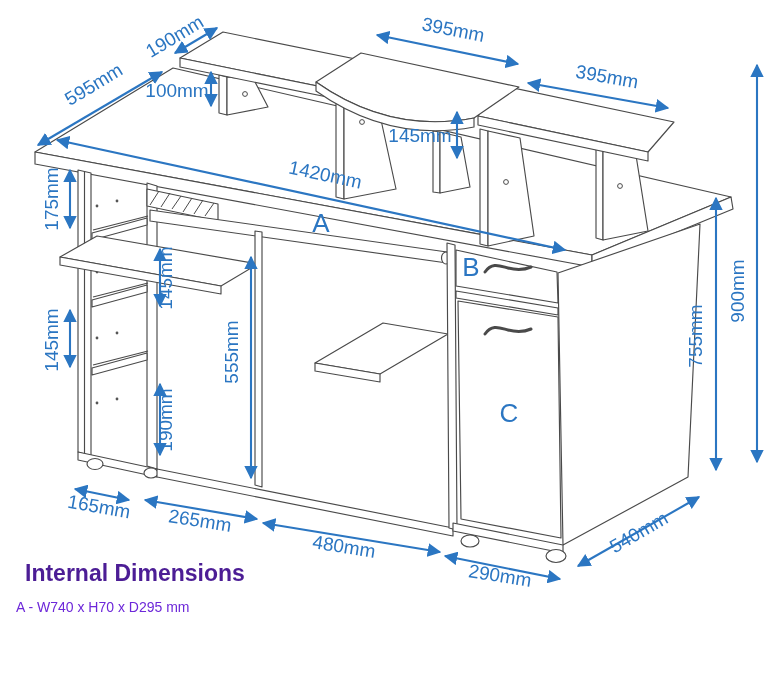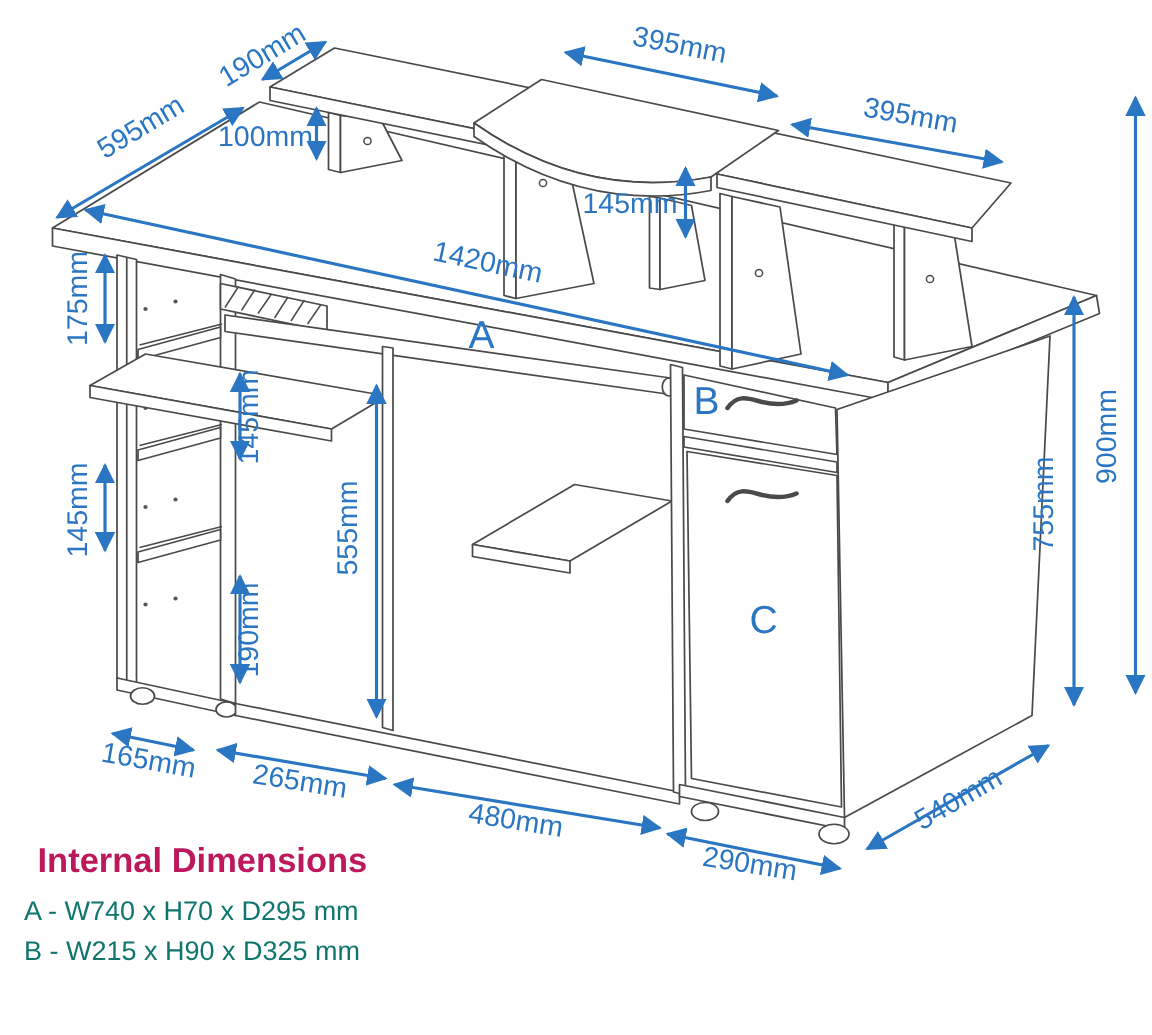--- a/index.html
+++ b/index.html
@@ -9,22 +9,22 @@
   .ln{fill:#ffffff;stroke:#4a4a4a;stroke-width:1.15;stroke-linejoin:round;}
   .ln-open{fill:none;stroke:#4a4a4a;stroke-width:1.15;stroke-linejoin:round;}
   .hatch{stroke:#4a4a4a;stroke-width:1;}
   .hole{fill:#ffffff;stroke:#4a4a4a;stroke-width:1;}
   .pin{fill:#555555;}
   .handle{fill:none;stroke:#4a4a4a;stroke-width:3;stroke-linecap:round;}
   .dim-line{stroke:#2b76c2;stroke-width:2.1;}
   .dim-t{fill:#2b76c2;font-size:19px;text-anchor:middle;}
   .dim-big{fill:#2b76c2;font-size:26px;text-anchor:middle;}
   .legend{position:absolute;left:16px;top:560px;}
-  .legend-heading{font-size:23px;font-weight:bold;color:#be185d;margin:0 0 7px 9px;}
-  .legend-item{font-size:18px;color:#0f766e;line-height:27px;}
+  .legend-heading{font-size:23px;font-weight:bold;color:#4c1d95;margin:0 0 7px 9px;}
+  .legend-item{font-size:14px;color:#6d28d9;line-height:27px;}
 </style>
 </head>
 <body>
 
 <div class="stage">
 <svg width="768" height="690" viewBox="0 0 768 690">
   <defs>
     <marker id="ah" viewBox="0 0 10 10" refX="9" refY="5" markerWidth="6.5" markerHeight="6.5" orient="auto-start-reverse">
       <path d="M0,0 L10,5 L0,10 z" fill="#2b76c2"></path>
     </marker>
@@ -242,15 +242,14 @@
 
     <text class="dim-big" x="321" y="232">A</text>
     <text class="dim-big" x="471" y="276" font-size="24">B</text>
     <text class="dim-big" x="509" y="422">C</text>
   </g>
 </svg>
 
   <div class="legend">
     <div class="legend-heading">Internal Dimensions</div>
     <div class="legend-item">A - W740 x H70 x D295 mm</div>
-    <div class="legend-item">B - W215 x H90 x D325 mm</div>
   </div>
 </div>
 
 </body></html>

